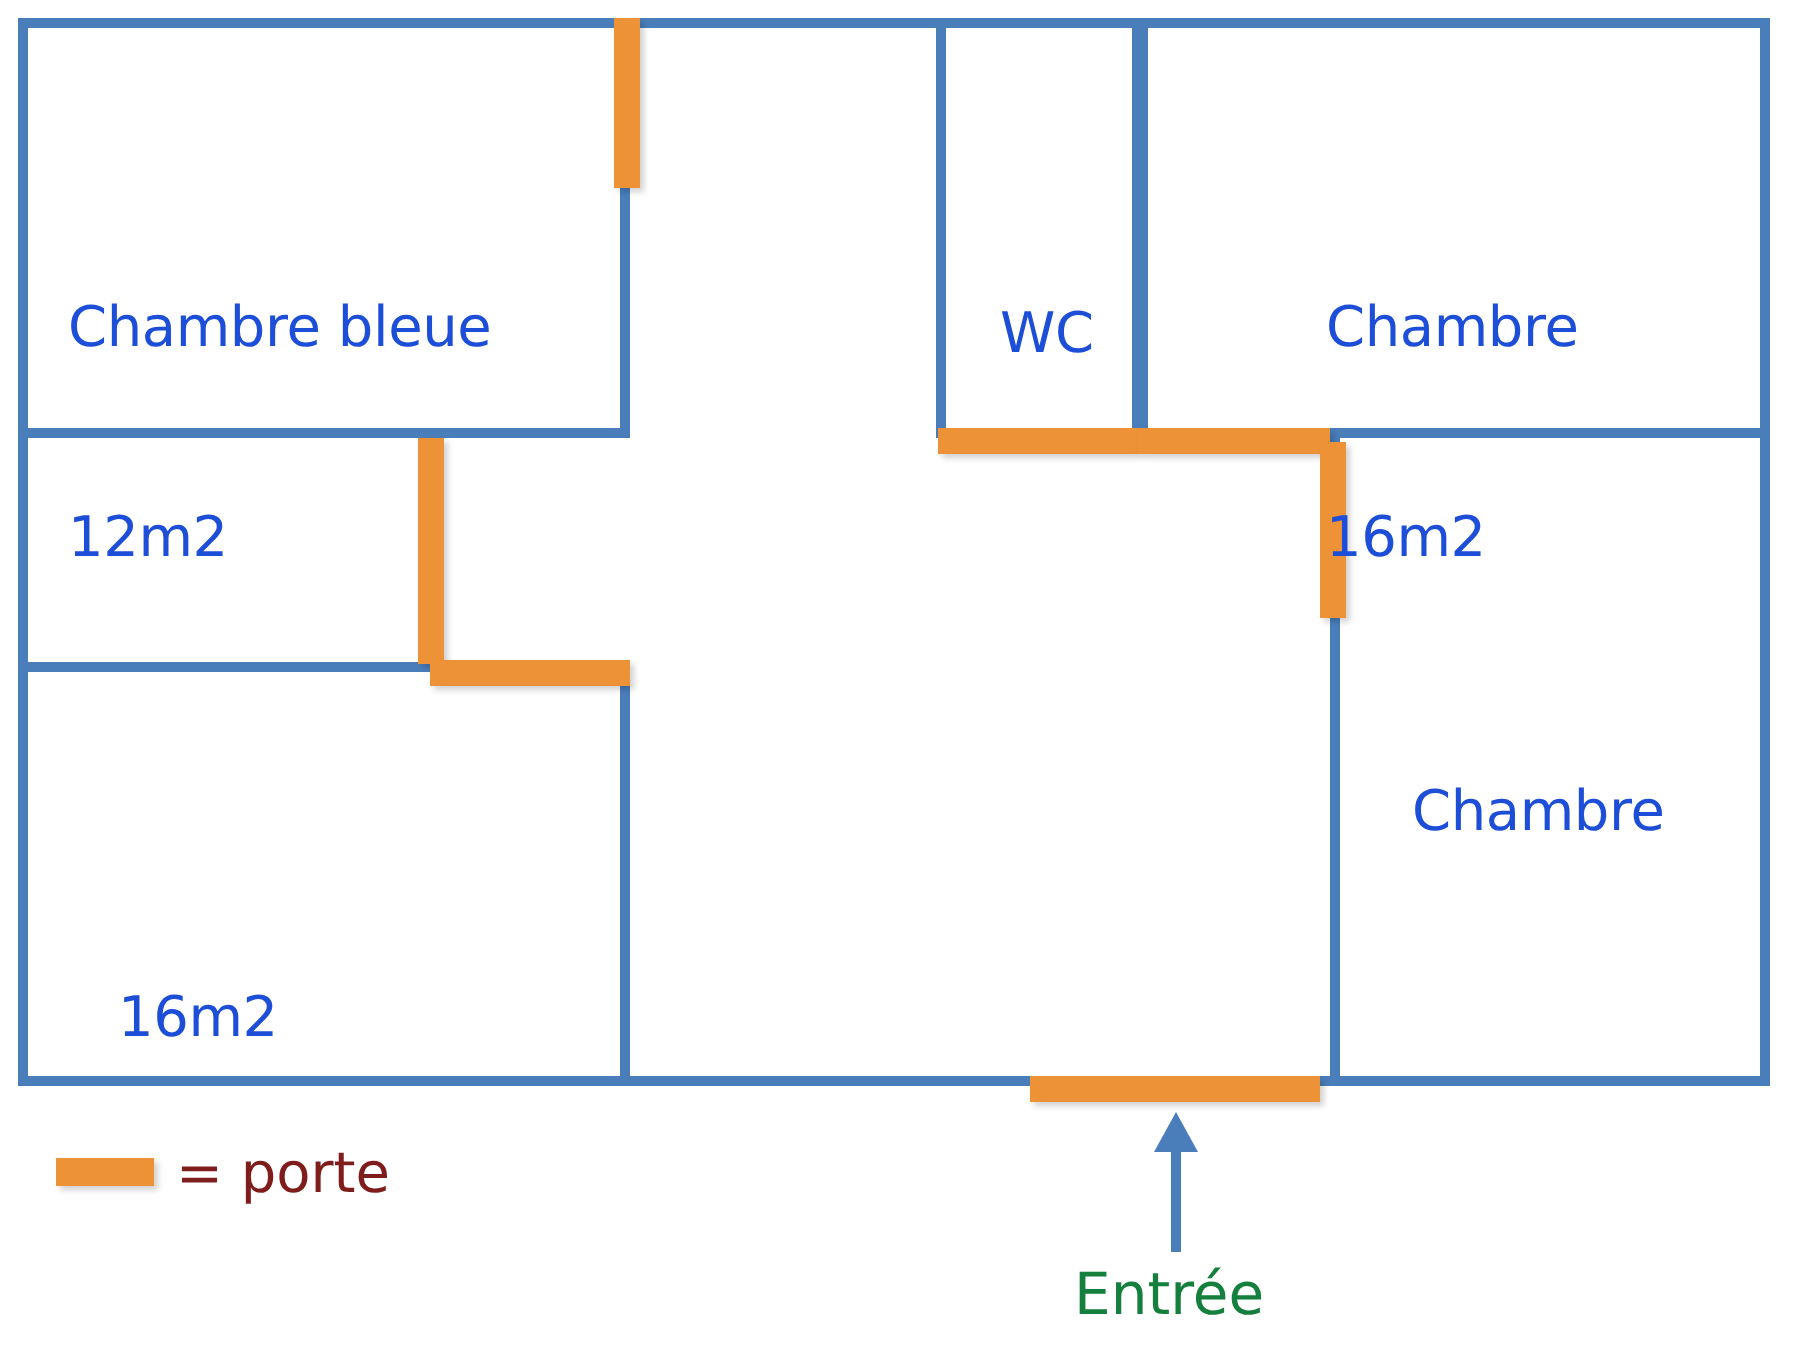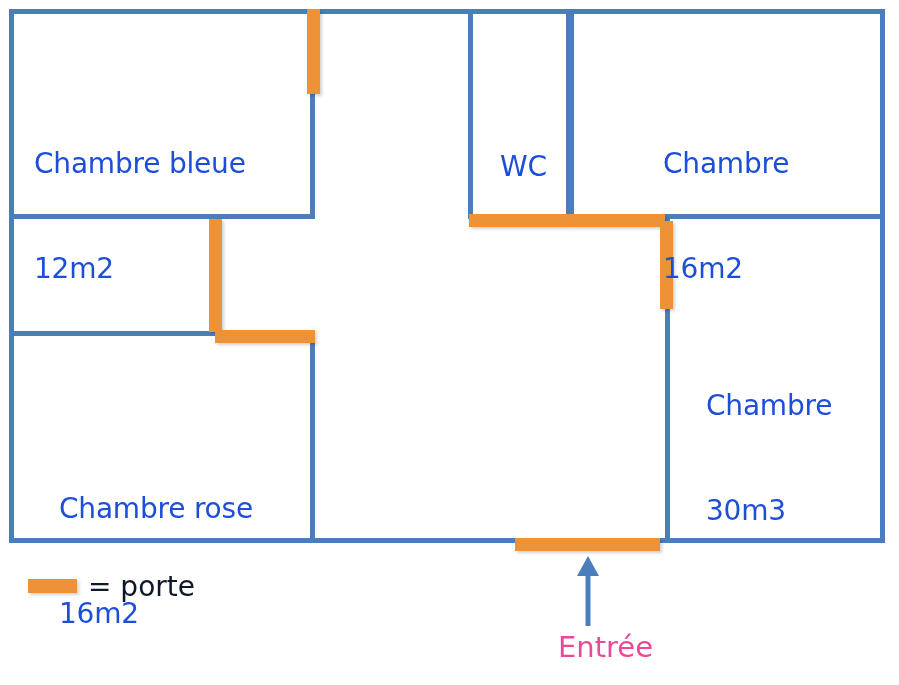--- a/index.html
+++ b/index.html
@@ -39,32 +39,31 @@
     white-space: pre;
     letter-spacing: -0.2px;
   }
   .legend-swatch {
     position: absolute;
     background: #ED9237;
     box-shadow: 2px 2px 3px rgba(0,0,0,0.18);
   }
   .legend-text {
     position: absolute;
-    color: #0f172a;
+    color: #7f1d1d;
     font-size: 28px;
     line-height: 34px;
     white-space: pre;
   }
   .entry-label {
     position: absolute;
-    color: #ec4899;
+    color: #15803d;
     font-size: 29px;
     line-height: 36px;
     white-space: pre;
-    margin-left: 21px;
   }
   .arrow-svg {
     position: absolute;
     left: 560px;
     top: 552px;
     width: 60px;
     height: 75px;
   }
 </style>
 </head>
@@ -109,36 +108,34 @@
 
   <div class="door" style="left:515px; top:538px; width:145px; height:13px;"></div>
 
   <div class="room-label" style="left:34px; top:76px;">
     <div>Chambre bleue</div>
     <div>12m2</div>
   </div>
 
 
   <div class="room-label" style="left:59px; top:421px;">
-    <div>Chambre rose</div>
     <div>16m2</div>
   </div>
 
   <div class="room-label" style="left:500px; top:79px;">
     <div>WC</div>
   </div>
 
   <div class="room-label" style="left:663px; top:76px;">
     <div>Chambre</div>
     <div>16m2</div>
   </div>
 
   <div class="room-label" style="left:706px; top:318px;">
     <div>Chambre</div>
-    <div>30m3</div>
   </div>
 
   <div class="legend-swatch" style="left:28px; top:579px; width:49px; height:14px;"></div>
   <div class="legend-text" style="left:88px; top:570px;">= porte</div>
 
   <svg class="arrow-svg" viewBox="0 0 60 75" xmlns="http://www.w3.org/2000/svg">
     <line x1="28" y1="74" x2="28" y2="16" stroke="#4A7EBB" stroke-width="5"></line>
     <polygon points="28,4 39,24 17,24" fill="#4A7EBB"></polygon>
   </svg>
   <div class="entry-label" style="left:537px; top:629px;">Entrée</div>

